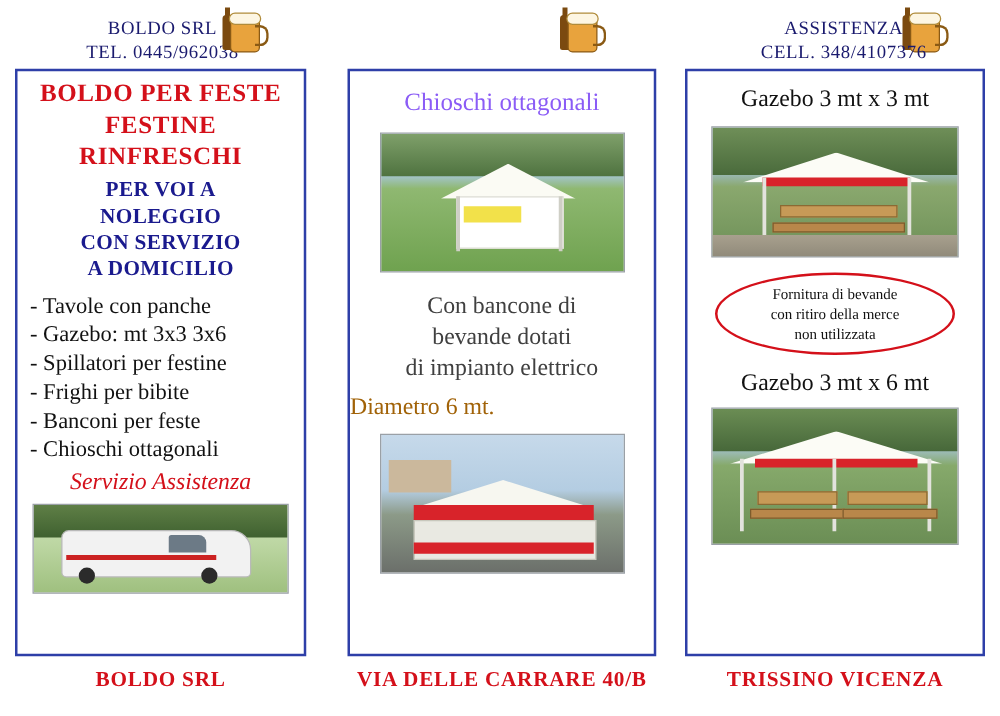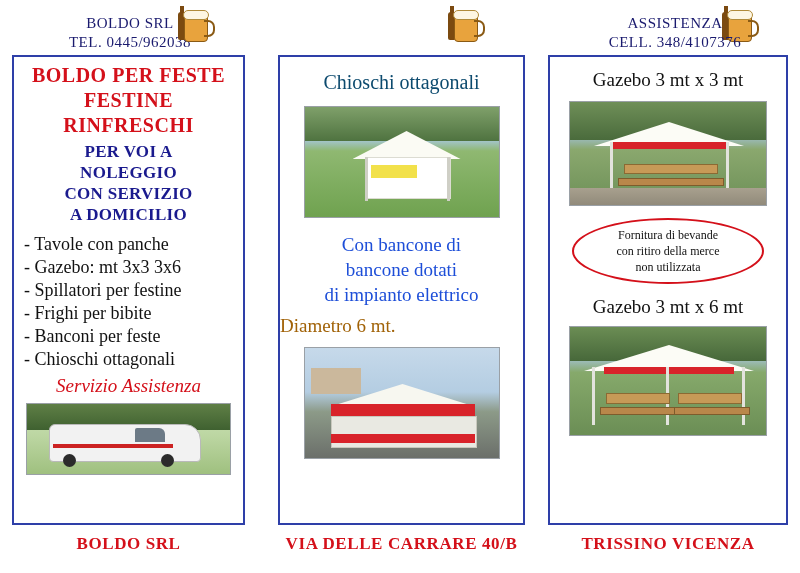--- a/index.html
+++ b/index.html
@@ -192,21 +192,21 @@
     width: 13px; height: 13px;
     background: #2b2b2b;
     border-radius: 50%;
   }
   .van-photo .w1 { left: 36px; }
   .van-photo .w2 { left: 134px; }
 
   
   .p2-title {
     text-align: center;
-    color: #0c4a6e;
+    color: #8b5cf6;
     font-size: 20px;
     margin-top: 14px;
   }
   .p2-photo-top {
     margin: 12px auto 0 auto;
     width: 196px;
     height: 112px;
     background: linear-gradient(#bcd4ea 0%, #a9c8e4 28%, #8fb871 40%, #6fa24f 100%);
   }
   .p2-photo-top .treeline {
@@ -235,21 +235,21 @@
     background: #f2e14a;
   }
   .p2-photo-top .gaz-leg {
     position: absolute;
     top: 50px; width: 3px; height: 44px;
     background: #cfcfc6;
   }
 
   .p2-text {
     text-align: center;
-    color: #1d4ed8;
+    color: #404040;
     font-size: 19px;
     line-height: 25px;
     margin-top: 14px;
   }
   .p2-diam {
     color: #a16207;
     font-size: 19px;
     margin-top: 8px;
   }
   .p2-photo-bot {
@@ -506,21 +506,21 @@
       <div class="treeline"></div>
       <div class="gaz-roof"></div>
       <div class="gaz-body"></div>
       <div class="gaz-sign"></div>
       <div class="gaz-leg" style="left:60px"></div>
       <div class="gaz-leg" style="left:142px"></div>
     </div>
 
     <div class="p2-text">
       <div>Con bancone di</div>
-      <div>bancone dotati</div>
+      <div>bevande dotati</div>
       <div>di impianto elettrico</div>
     </div>
     <div class="p2-diam">Diametro 6 mt.</div>
 
     <div class="photo p2-photo-bot">
       <div class="bg-house"></div>
       <div class="kiosk-roof"></div>
       <div class="kiosk-band"></div>
       <div class="kiosk-body"></div>
       <div class="kiosk-band2"></div>

